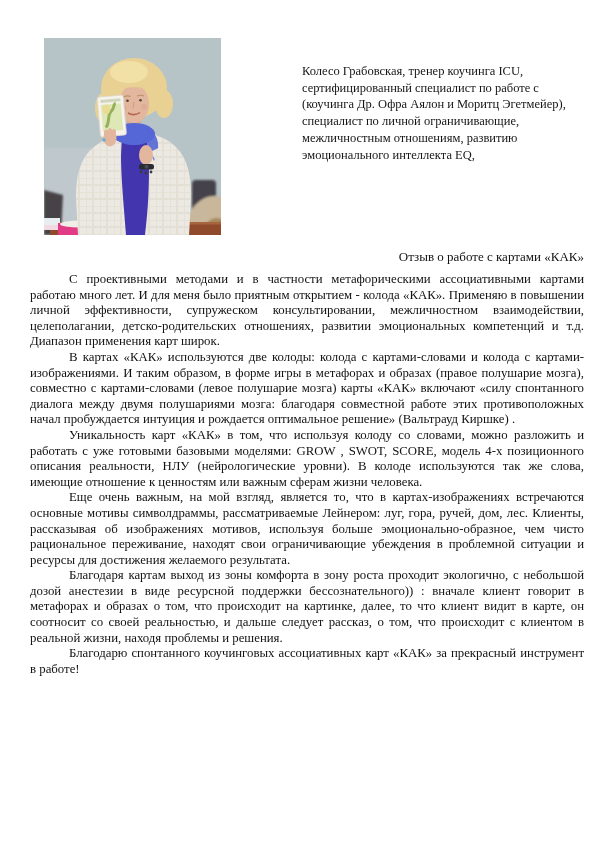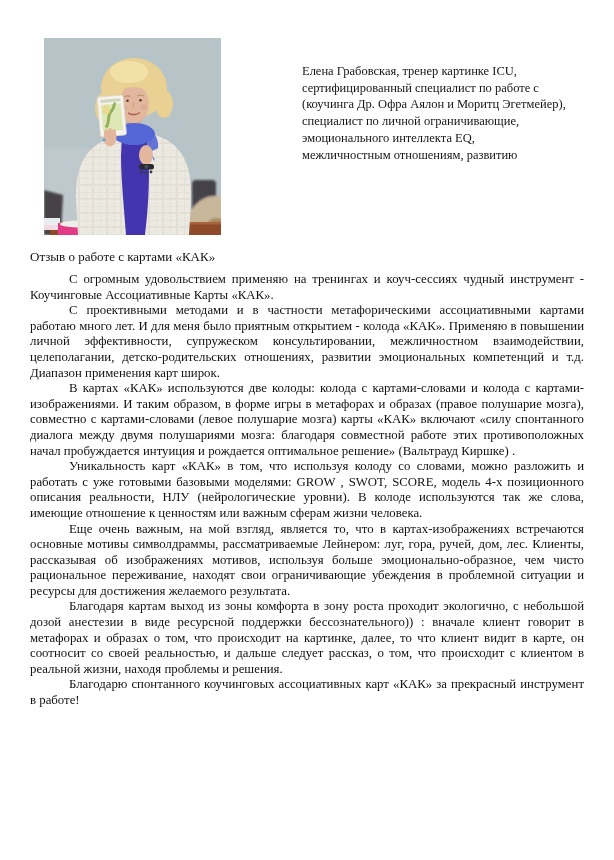--- a/index.html
+++ b/index.html
@@ -19,21 +19,21 @@
 
   .bio{
     position:absolute;left:302px;top:63px;width:292px;
     font-size:12.5px;line-height:16.7px;color:#161616;
     text-align:left;
   }
   .bio-line{white-space:nowrap;}
 
   .title{
     position:absolute;left:30px;top:249px;width:554px;
-    margin:0;text-align:left;font-size:13px;font-weight:normal;
+    margin:0;text-align:right;font-size:13px;font-weight:normal;
     color:#111111;
   }
 
   .body-text{
     position:absolute;left:30px;top:272px;width:554px;
     font-size:12.8px;line-height:15.6px;text-align:justify;
     color:#111111;
   }
   .body-text p{margin:0;text-indent:39px;}
 </style>
@@ -137,32 +137,31 @@
           <circle cx="102.5" cy="128.8" r="2" fill="#4a4a52"></circle>
           <circle cx="97" cy="134" r="1.4" fill="#3a3a42"></circle>
           <circle cx="102" cy="135" r="1.4" fill="#3a3a42"></circle>
           <circle cx="107" cy="134" r="1.4" fill="#3a3a42"></circle>
         </g>
       </g>
     </svg>
   </div>
 
   <div class="bio">
-    <div class="bio-line">Елена Грабовская, тренер картинке ICU,</div>
+    <div class="bio-line">Колесо Грабовская, тренер коучинга ICU,</div>
     <div class="bio-line">сертифицированный специалист по работе с</div>
     <div class="bio-line">(коучинга Др. Офра Аялон и Моритц Эгетмейер),</div>
     <div class="bio-line">специалист по личной ограничивающие,</div>
+    <div class="bio-line">межличностным отношениям, развитию</div>
     <div class="bio-line">эмоционального интеллекта EQ,</div>
-    <div class="bio-line">межличностным отношениям, развитию</div>
   </div>
 
   <h1 class="title">Отзыв о работе с картами «КАК»</h1>
 
   <div class="body-text">
-    <p>С огромным удовольствием применяю на тренингах и коуч-сессиях чудный инструмент - Коучинговые Ассоциативные Карты «КАК».</p>
     <p>С проективными методами и в частности метафорическими ассоциативными картами работаю много лет. И для меня было приятным открытием - колода «КАК». Применяю в повышении личной эффективности, супружеском консультировании, межличностном взаимодействии, целеполагании, детско-родительских отношениях, развитии эмоциональных компетенций и т.д. Диапазон применения карт широк.</p>
     <p>В картах «КАК» используются две колоды: колода с картами-словами и колода с картами-изображениями. И таким образом, в форме игры в метафорах и образах (правое полушарие мозга), совместно с картами-словами (левое полушарие мозга) карты «КАК» включают «силу спонтанного диалога между двумя полушариями мозга: благодаря совместной работе этих противоположных начал пробуждается интуиция и рождается оптимальное решение» (Вальтрауд Киршке) .</p>
     <p>Уникальность карт «КАК» в том, что используя колоду со словами, можно разложить и работать с уже готовыми базовыми моделями: GROW , SWOT, SCORE, модель 4-х позиционного описания реальности, НЛУ (нейрологические уровни). В колоде используются так же слова, имеющие отношение к ценностям или важным сферам жизни человека.</p>
     <p>Еще очень важным, на мой взгляд, является то, что в картах-изображениях встречаются основные мотивы символдраммы, рассматриваемые Лейнером: луг, гора, ручей, дом, лес. Клиенты, рассказывая об изображениях мотивов, используя больше эмоционально-образное, чем чисто рациональное переживание, находят свои ограничивающие убеждения в проблемной ситуации и ресурсы для достижения желаемого результата.</p>
     <p>Благодаря картам выход из зоны комфорта в зону роста проходит экологично, с небольшой дозой анестезии в виде ресурсной поддержки бессознательного)) : вначале клиент говорит в метафорах и образах о том, что происходит на картинке, далее, то что клиент видит в карте, он соотносит со своей реальностью, и дальше следует рассказ, о том, что происходит с клиентом в реальной жизни, находя проблемы и решения.</p>
     <p>Благодарю спонтанного коучинговых ассоциативных карт «КАК» за прекрасный инструмент в работе!</p>
   </div>
 
 </div>
 

